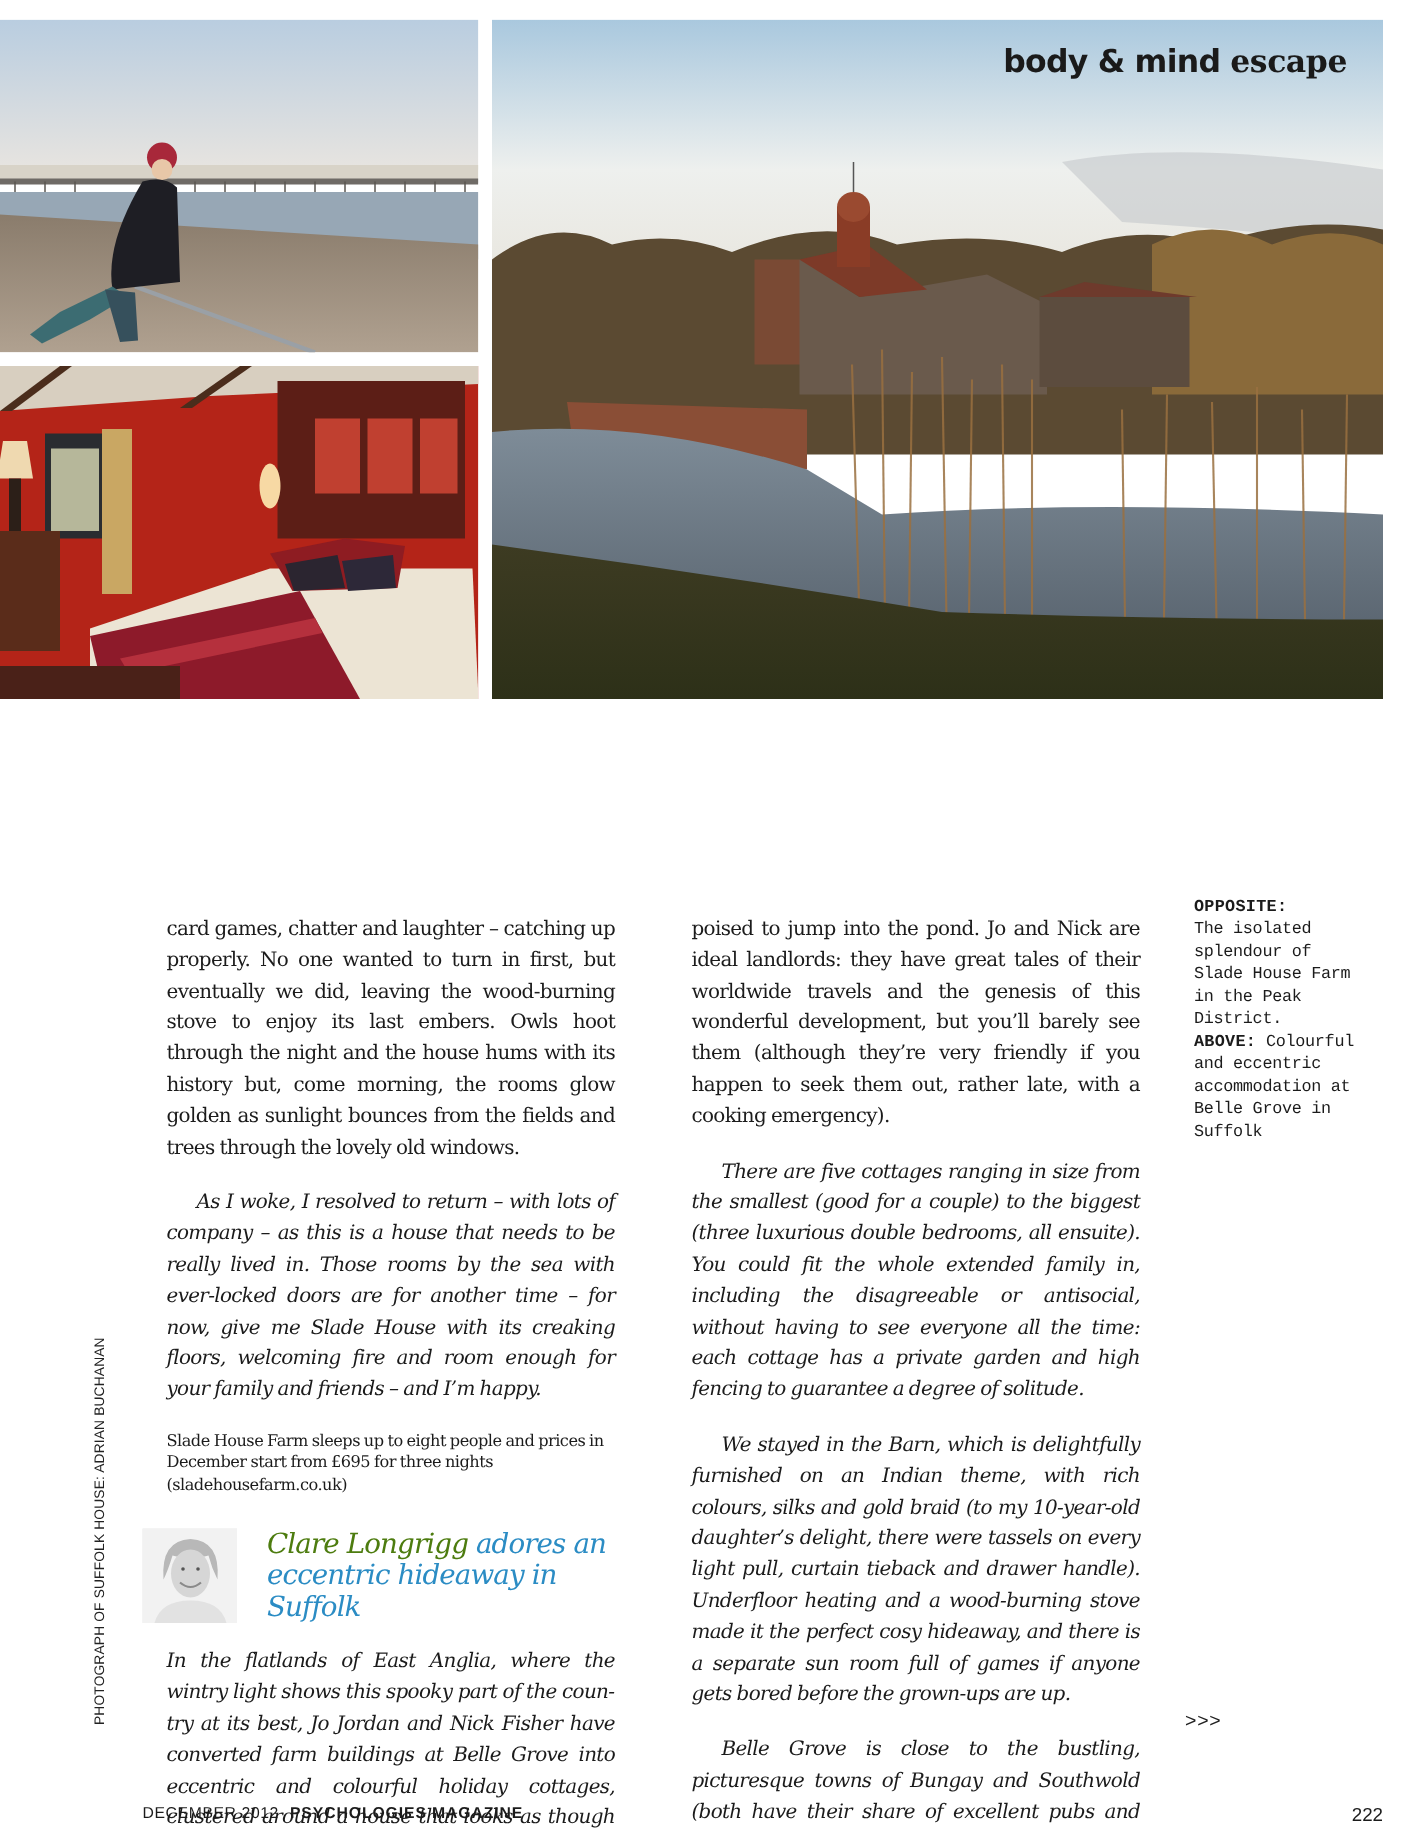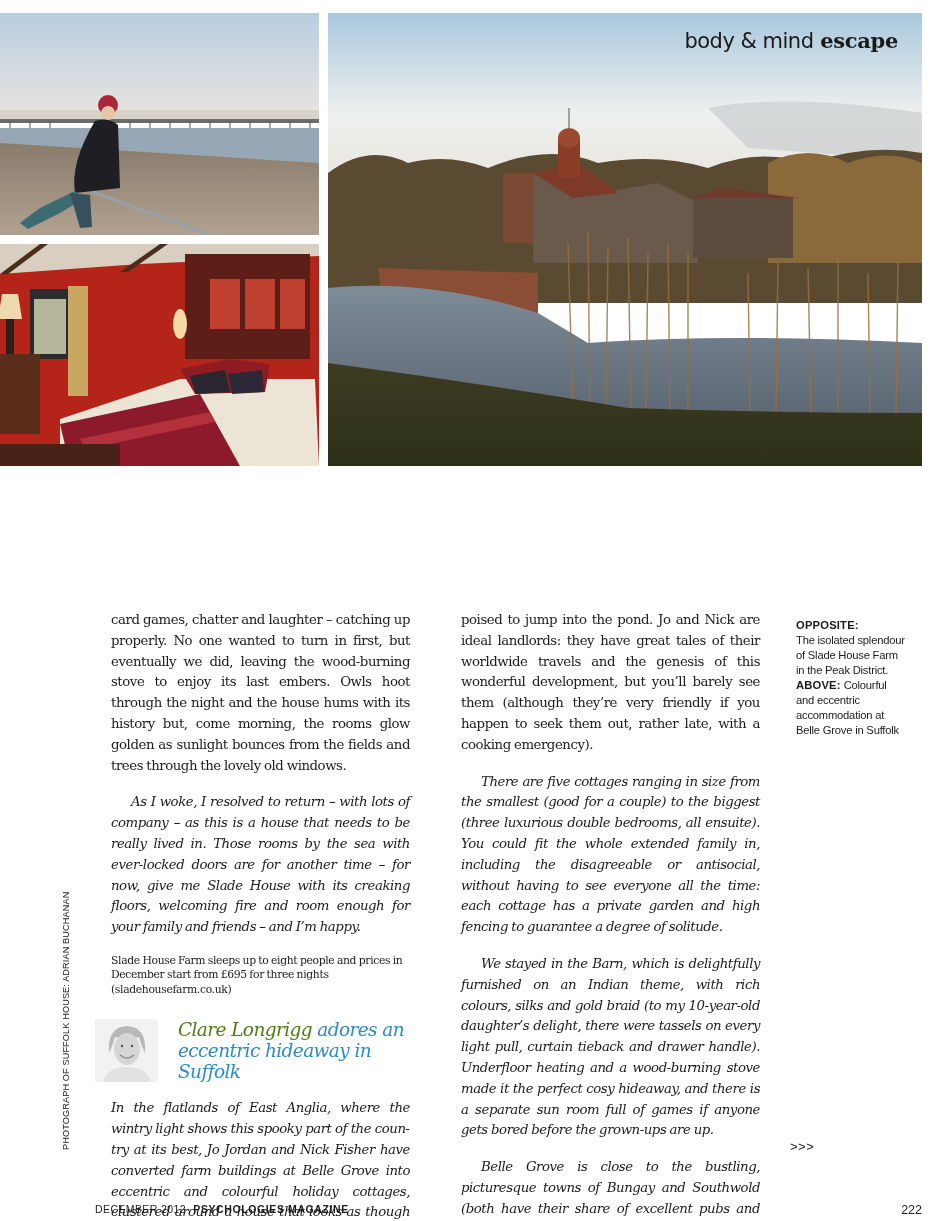--- a/index.html
+++ b/index.html
@@ -11,21 +11,21 @@
     .photo svg { display: block; width: 100%; height: 100%; }
     #photo-beach { left: 0; top: 13px; width: 319px; height: 222px; }
     #photo-bedroom { left: 0; top: 244px; width: 319px; height: 222px; }
     #photo-farm { left: 328px; top: 13px; width: 594px; height: 453px; }
 
     
     .section-label {
       position: absolute; right: 24px; top: 14px;
       font-size: 21px; line-height: 28px; color: #1a1a1a; white-space: nowrap;
     }
-    .section-label .light { font-family: "DejaVu Sans", sans-serif; font-weight: 400; letter-spacing: -0.5px; }
+    .section-label .light { font-family: "DejaVu Sans", sans-serif; font-weight: 700; letter-spacing: -0.5px; }
     .section-label .bold { font-family: "DejaVu Serif", serif; font-weight: bold; letter-spacing: -0.3px; }
 
     
     .col {
       position: absolute; top: 594px; width: 331px;
       font-size: 13.3px; line-height: 20.8px; text-align: justify;
       letter-spacing: -0.45px; word-spacing: -0.5px; hyphens: manual;
     }
     #col-left { left: 95px; }
     #col-right { left: 445px; }
@@ -47,22 +47,22 @@
     .byline {
       font-style: italic; font-size: 18.5px; line-height: 21px;
       letter-spacing: -0.6px; text-align: left; margin-bottom: 6px;
       word-spacing: 0;
     }
     .byline .name { color: #4d7c0f; }
     .byline .tag { color: #2b8cc4; }
 
     
     .side-caption {
-      position: absolute; left: 796px; top: 618px; width: 110px;
-      font-family: Liberation Sans, sans-serif; font-size: 11.2px; line-height: 15px;
+      position: absolute; left: 796px; top: 598px; width: 110px;
+      font-family: Liberation Mono, monospace; font-size: 11.2px; line-height: 15px;
       color: #1b1b1b; letter-spacing: -0.2px;
     }
     .side-caption .kw { font-weight: bold; letter-spacing: 0.2px; }
 
     
     .photo-credit {
       position: absolute; left: 61px; top: 1150px;
       transform-origin: 0 0; transform: rotate(-90deg);
       font-family: "Liberation Sans", sans-serif; font-size: 9.2px;
       letter-spacing: 0.1px; white-space: nowrap; color: #222;

